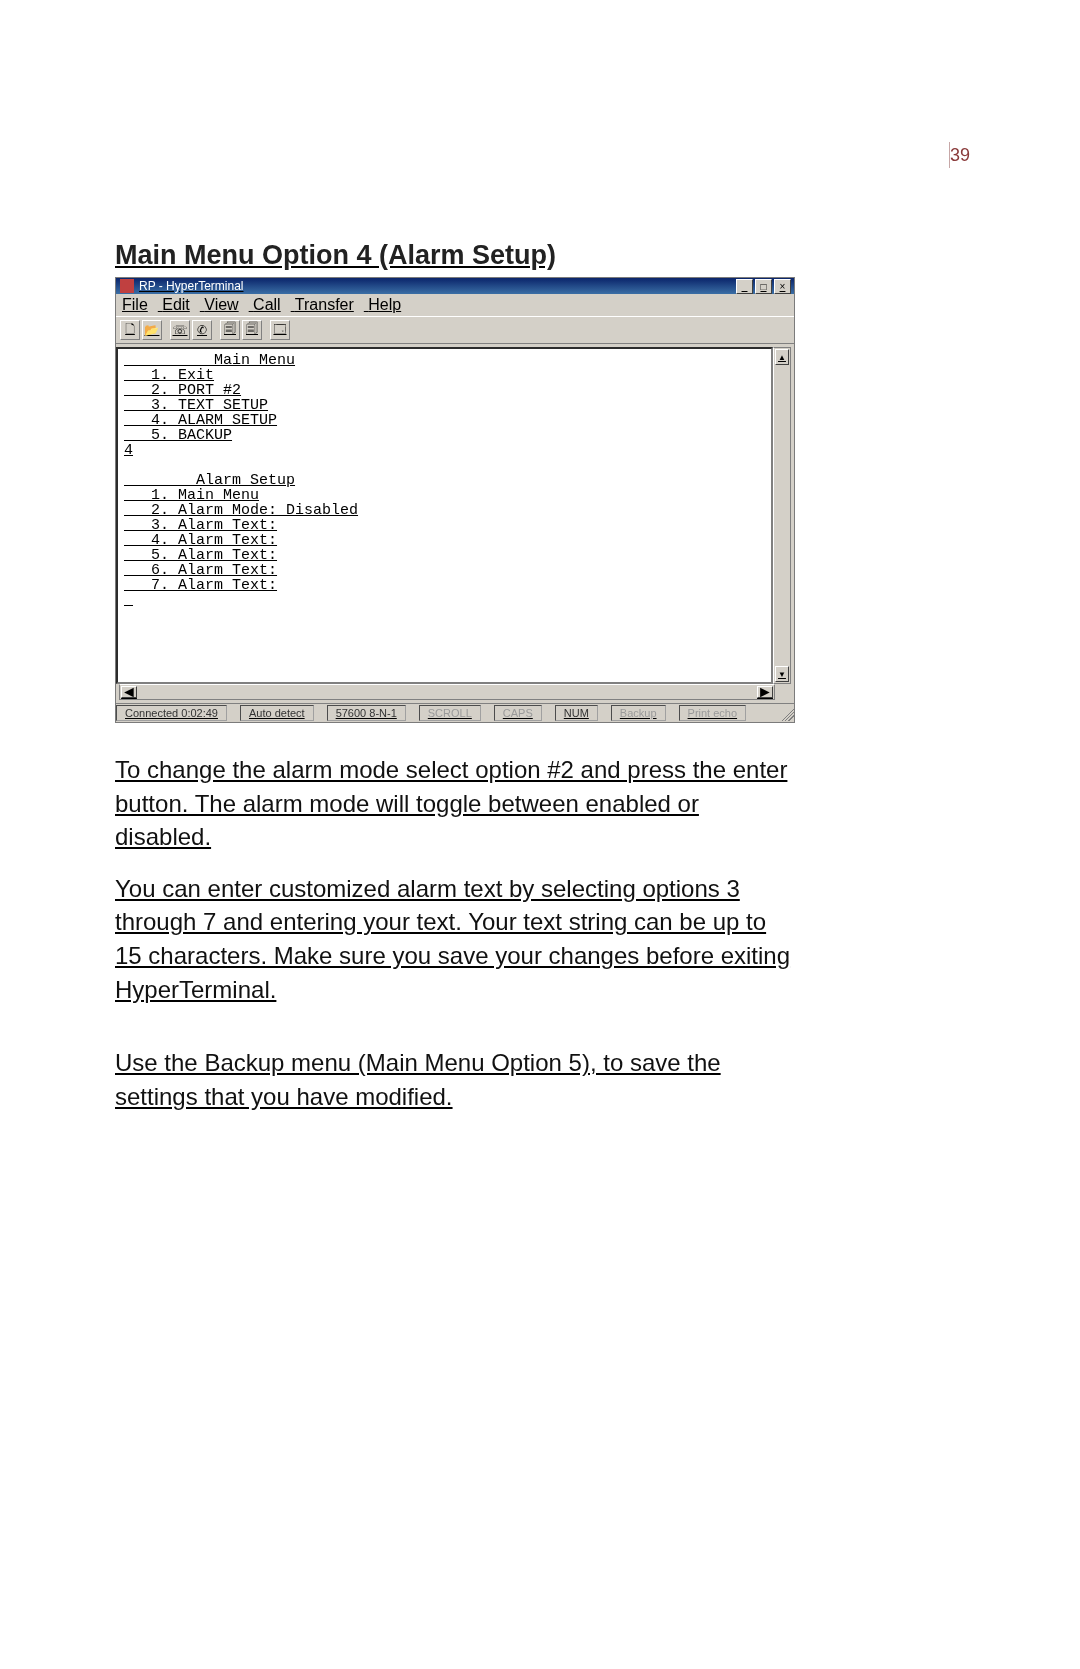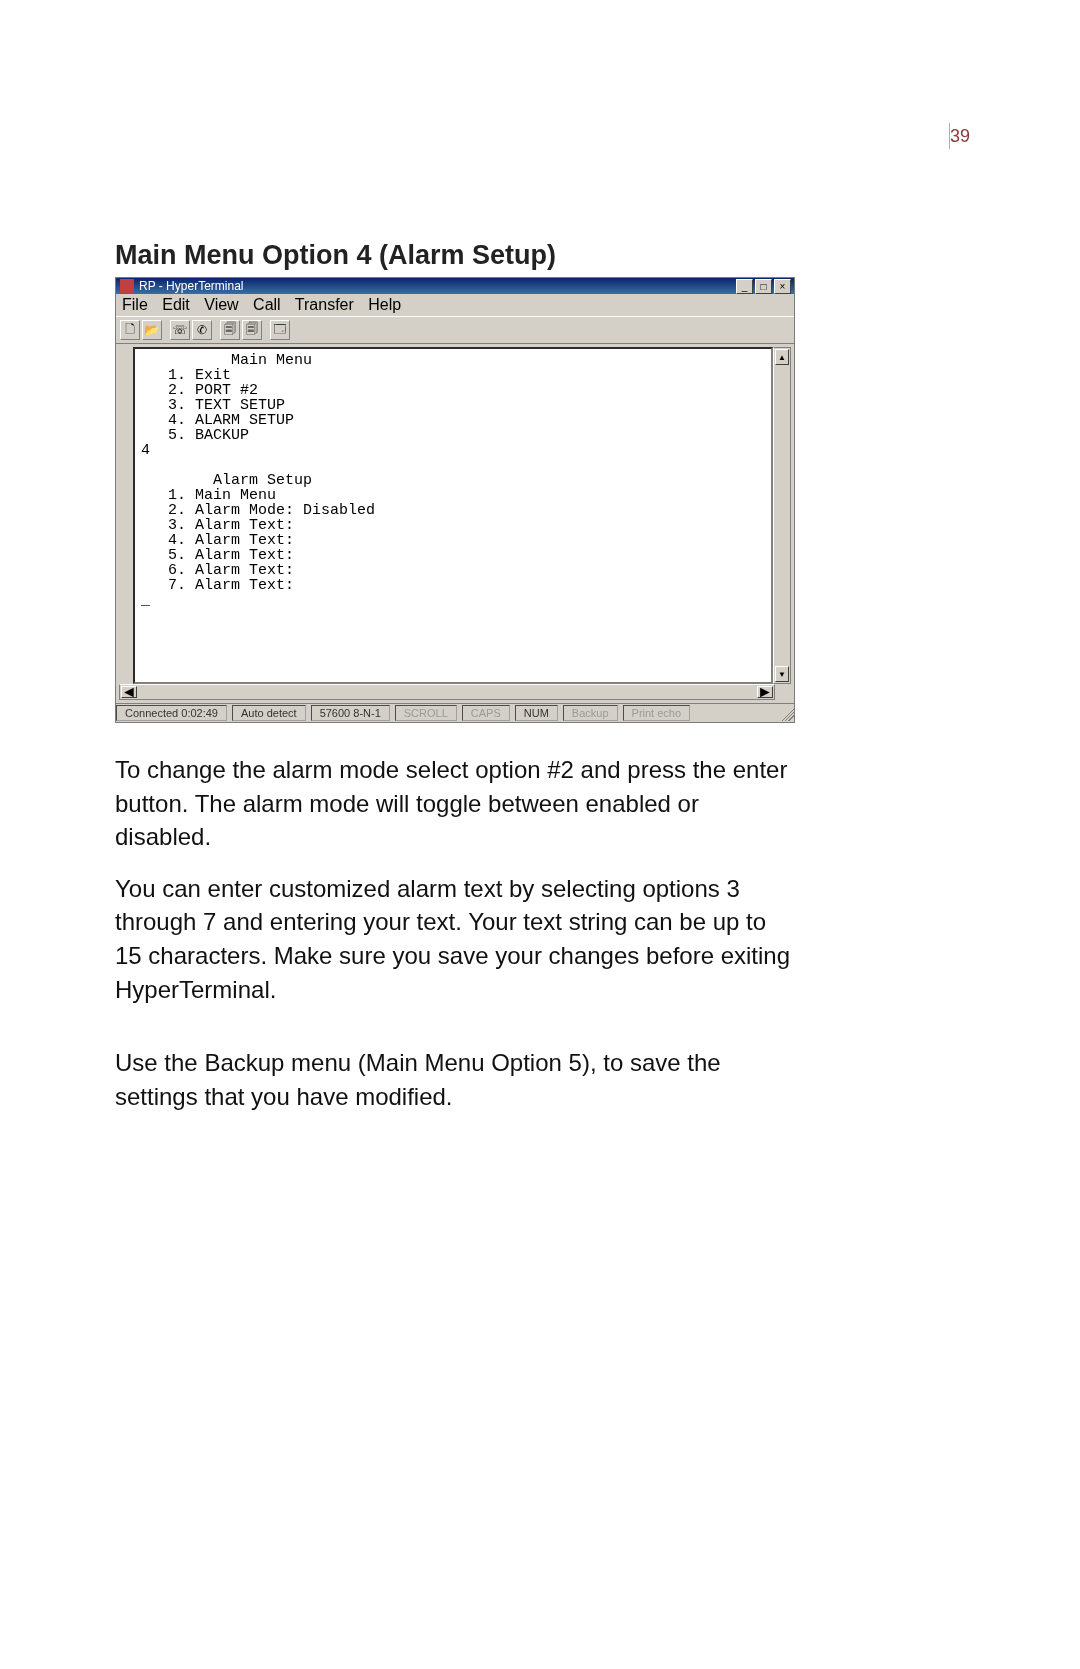--- a/index.html
+++ b/index.html
@@ -11,35 +11,36 @@
   }
   .page {
     width: 1080px;
     height: 1669px;
     position: relative;
     box-sizing: border-box;
     padding: 120px 110px 0 115px;
   }
   .pagenum-wrap {
     position: absolute;
-    top: 123px;
+    top: 142px;
     right: 110px;
     border-left: 1px solid #c7a7a7;
     height: 26px;
     display: flex;
     align-items: center;
     text-align: right;
   }
   .pagenum {
     color: #8a3a3a;
     font-size: 18px;
   }
   .content {
     margin-top: 120px;
     width: 680px;
+    text-decoration: underline;
   }
   h2.section-heading {
     font-family: "Trebuchet MS", Arial, sans-serif;
     font-size: 27px;
     font-weight: 600;
     margin: 0 0 6px 0;
     color: #222;
   }
   p.body {
     font-size: 24px;
@@ -107,21 +108,21 @@
     border-bottom-color: #808080;
     display: flex; align-items: center; justify-content: center;
     font-size: 12px;
     background: #d4d0c8;
     box-sizing: border-box;
   }
   .tool-sep { width: 4px; }
   .term-wrap {
     display: flex;
     background: #d4d0c8;
-    padding: 3px 3px 0 17px;
+    padding: 3px 3px 0 0;
   }
   .terminal {
     flex: 1;
     background: #ffffff;
     border: 2px inset #808080;
     font-family: "Fixedsys", "Courier New", monospace;
     font-size: 15px;
     line-height: 1.0;
     padding: 4px 4px 4px 6px;
     height: 325px;
@@ -170,21 +171,21 @@
     font-size: 11px;
     color: #333;
     display: flex;
     border-top: 1px solid #808080;
     height: 18px;
     align-items: center;
   }
   .statusbar .cell {
     border: 1px inset #a0a0a0;
     padding: 1px 8px;
-    margin-right: 5px;
+    margin-right: 13px;
     white-space: nowrap;
   }
   .statusbar .cell.dim { color: #9a9a9a; }
   .statusbar .grip {
     margin-left: auto;
     width: 16px; height: 16px;
     background:
       linear-gradient(135deg, transparent 60%, #808080 60%, #808080 65%, transparent 65%,
        transparent 70%, #808080 70%, #808080 75%, transparent 75%,
        transparent 80%, #808080 80%, #808080 85%, transparent 85%);

